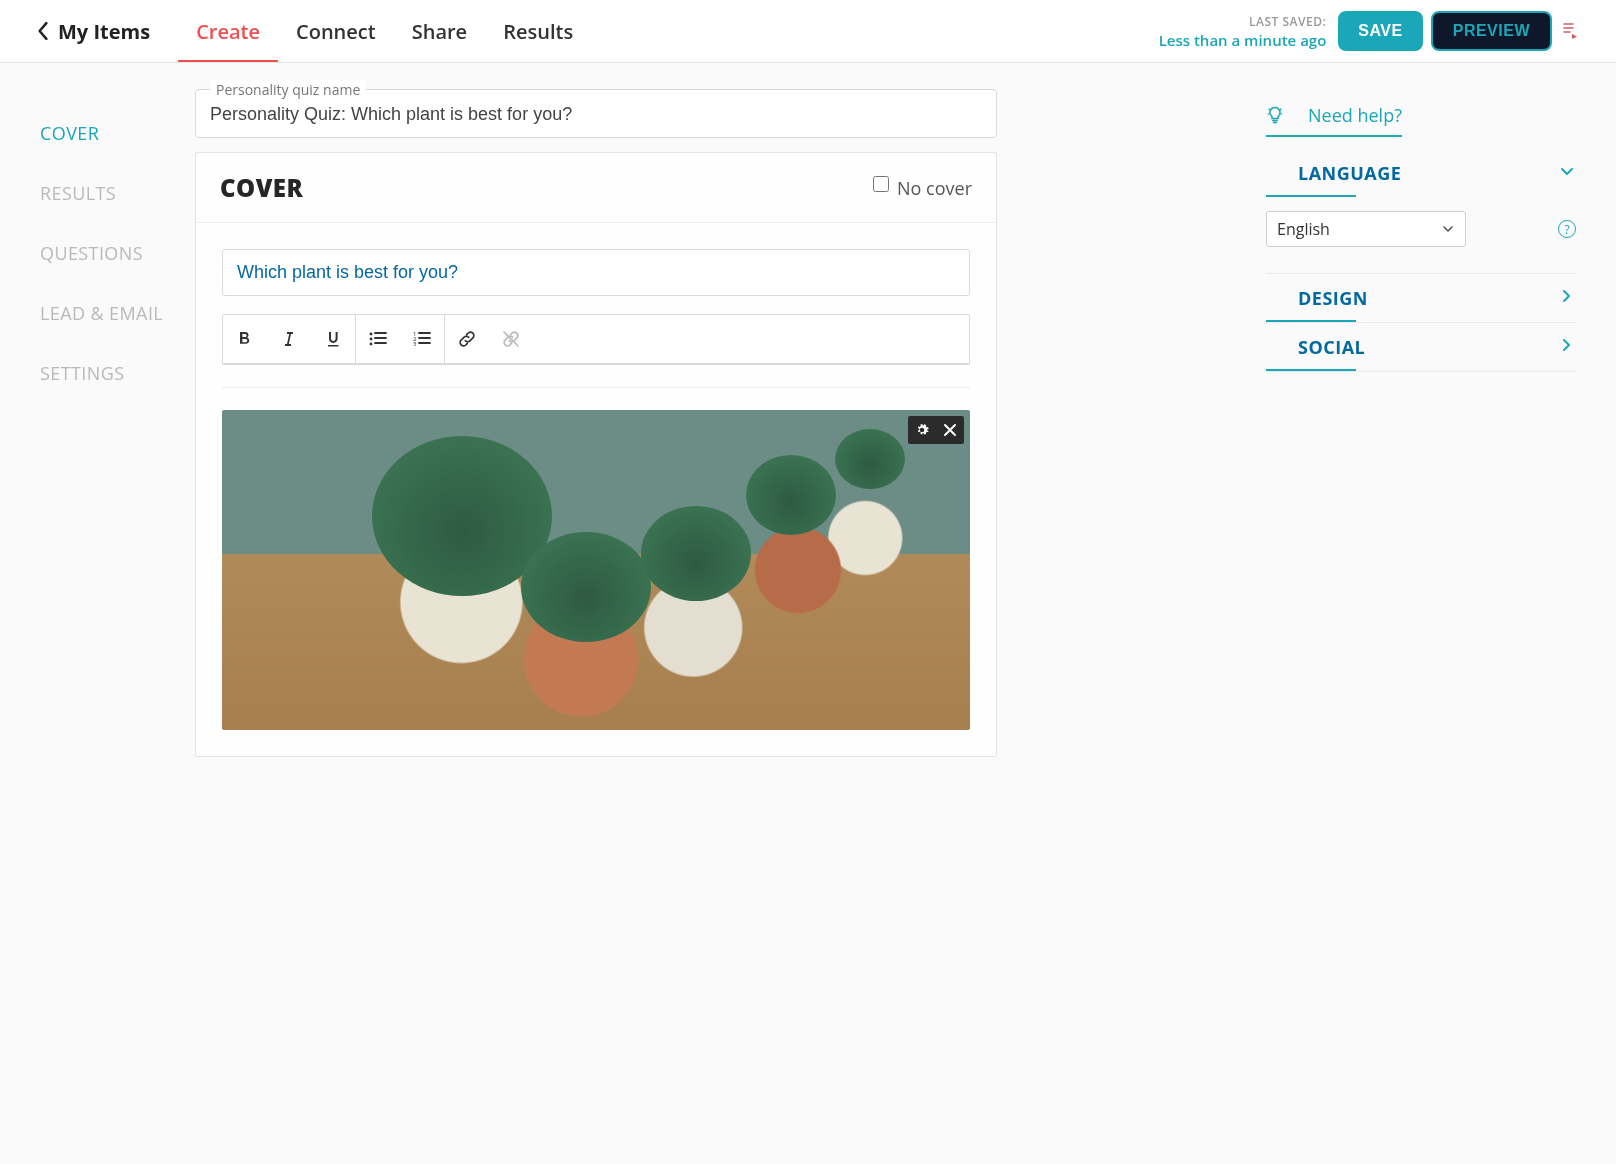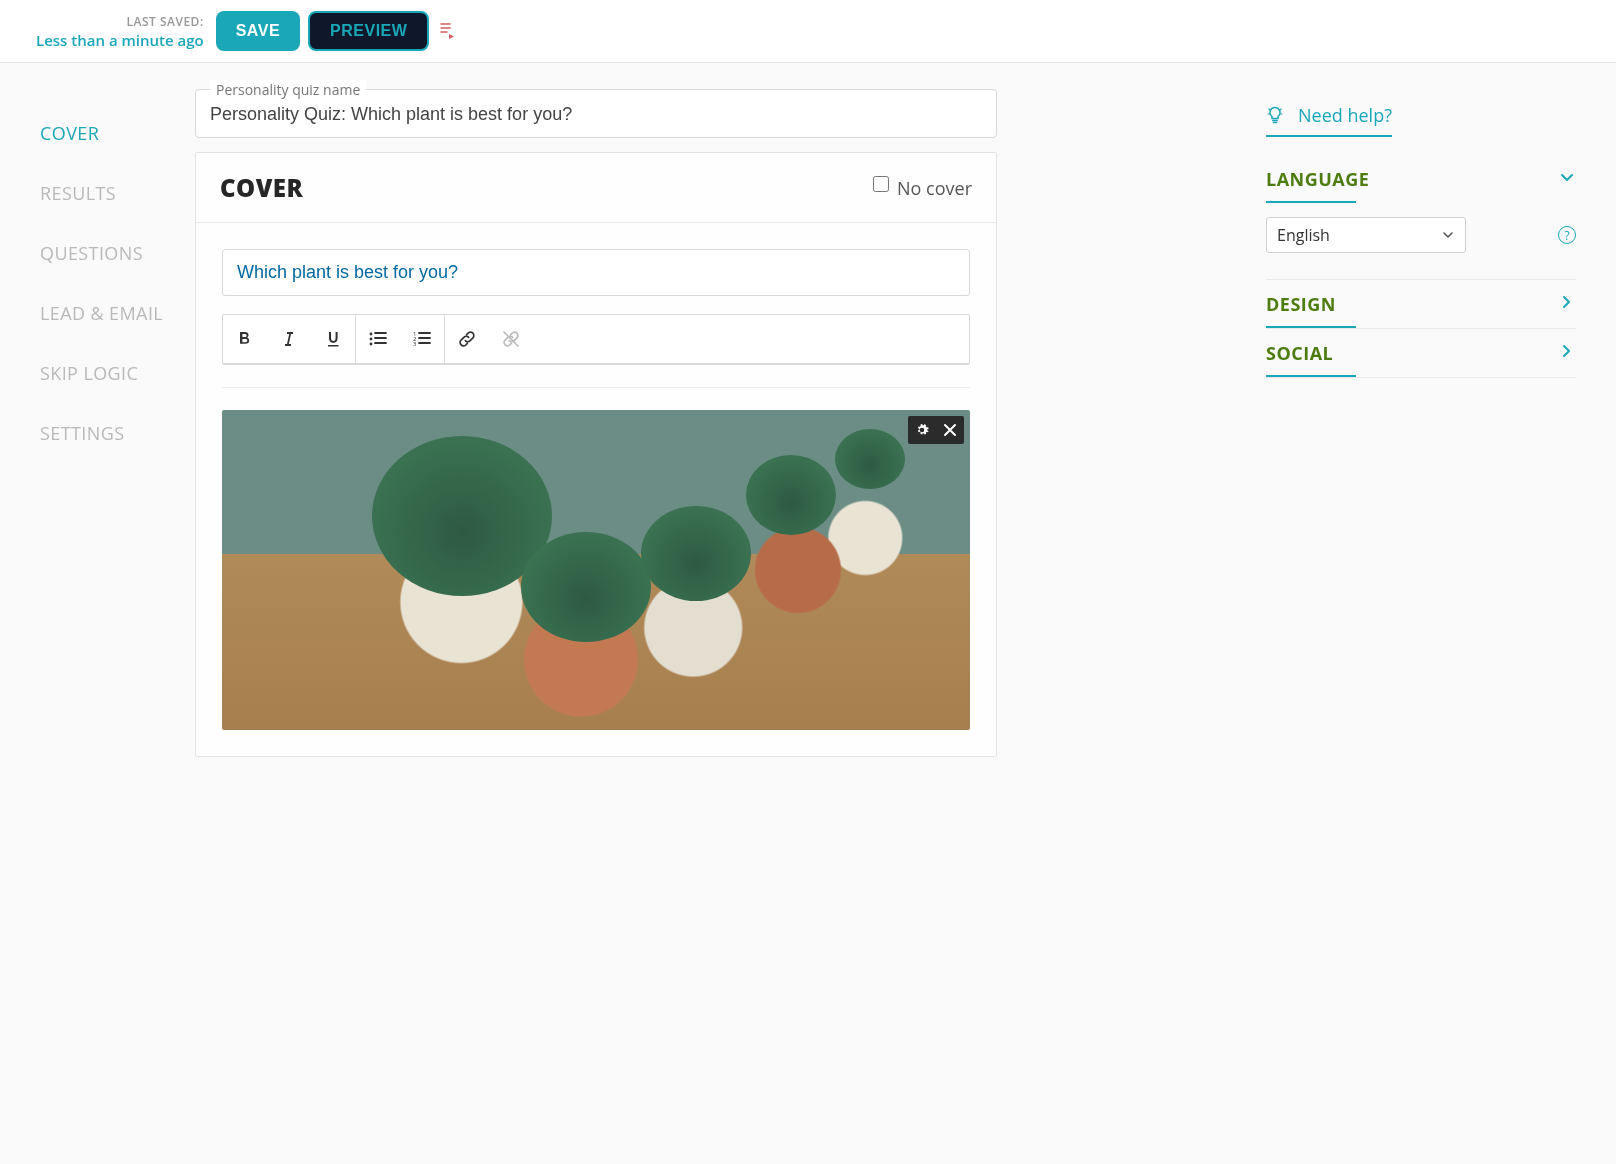--- a/index.html
+++ b/index.html
@@ -272,41 +272,42 @@
     cursor: pointer;
   }
 
   
   .rightpanel {
     padding: 40px 40px 0 30px;
   }
   .help-link {
     display: inline-flex;
     align-items: center;
-    gap: 14px;
+    gap: 24px;
     color: #1aa7b7;
     font-size: 18px;
     padding-bottom: 8px;
     border-bottom: 2px solid #1aa7b7;
-    margin-bottom: 18px;
+    margin-bottom: 12px;
     cursor: pointer;
   }
   .acc-item { border-bottom: 1px solid #e9e9e9; }
   .acc-head {
     display: flex;
     align-items: center;
     justify-content: space-between;
     padding: 12px 0;
     cursor: pointer;
   }
   .acc-title {
-    color: #4d7c0f;
+    color: #0369a1;
     font-weight: 700;
     font-size: 18px;
     letter-spacing: .5px;
+    margin-left: 32px;
   }
   .chev { color: #1aa7b7; }
   .acc-underline {
     display:block;
     width: 90px;
     height: 2px;
     background:#1aa7b7;
     margin-top:-2px;
   }
   .acc-body { padding: 14px 0 26px 0; display:flex; align-items:center; }
@@ -333,20 +334,42 @@
     font-size: 12px;
     color: #1aa7b7;
     cursor: pointer;
     margin-left:auto;
   }
 </style>
 </head>
 <body>
 
 <div class="topbar">
+  <div class="topbar-left">
+    <div class="my-items">
+      <svg viewBox="0 0 10 16">
+          <path d="M8 1 2 8l6 7" fill="none" stroke="#222" stroke-width="2.2" stroke-linecap="round" stroke-linejoin="round"></path>
+        </svg>
+      <span>My Items</span>
+    </div>
+    <div class="topnav">
+      <div class="topnav-item active">
+          <span>Create</span>
+        </div>
+      <div class="topnav-item">
+          <span>Connect</span>
+        </div>
+      <div class="topnav-item">
+          <span>Share</span>
+        </div>
+      <div class="topnav-item">
+          <span>Results</span>
+        </div>
+    </div>
+  </div>
   <div class="topbar-right">
     <div class="save-meta">
       <div class="lbl">LAST SAVED:</div>
       <div class="val">Less than a minute ago</div>
     </div>
     <button class="btn btn-save">SAVE</button>
     <button class="btn btn-preview">PREVIEW</button>
     <span class="rtl-icon">
       <svg width="20" height="20" viewBox="0 0 20 20">
           <path d="M4 3h9M4 7h9M4 11h6" stroke="#d06060" stroke-width="1.6" fill="none" stroke-linecap="round"></path>
@@ -356,21 +379,20 @@
   </div>
 </div>
 
 <div class="main">
 
   <div class="sidenav">
     <div class="sidenav-item active"><span>COVER</span></div>
     <div class="sidenav-item"><span>RESULTS</span></div>
     <div class="sidenav-item"><span>QUESTIONS</span></div>
     <div class="sidenav-item"><span>LEAD &amp; EMAIL</span></div>
-    <div class="sidenav-item"><span>SKIP LOGIC</span></div>
     <div class="sidenav-item"><span>SETTINGS</span></div>
   </div>
 
   <div class="editor">
 
     <div class="fieldset">
       <span class="fieldset-legend">Personality quiz name</span>
       <input class="name-input" value="Personality Quiz: Which plant is best for you?" style="">
     </div>
 

